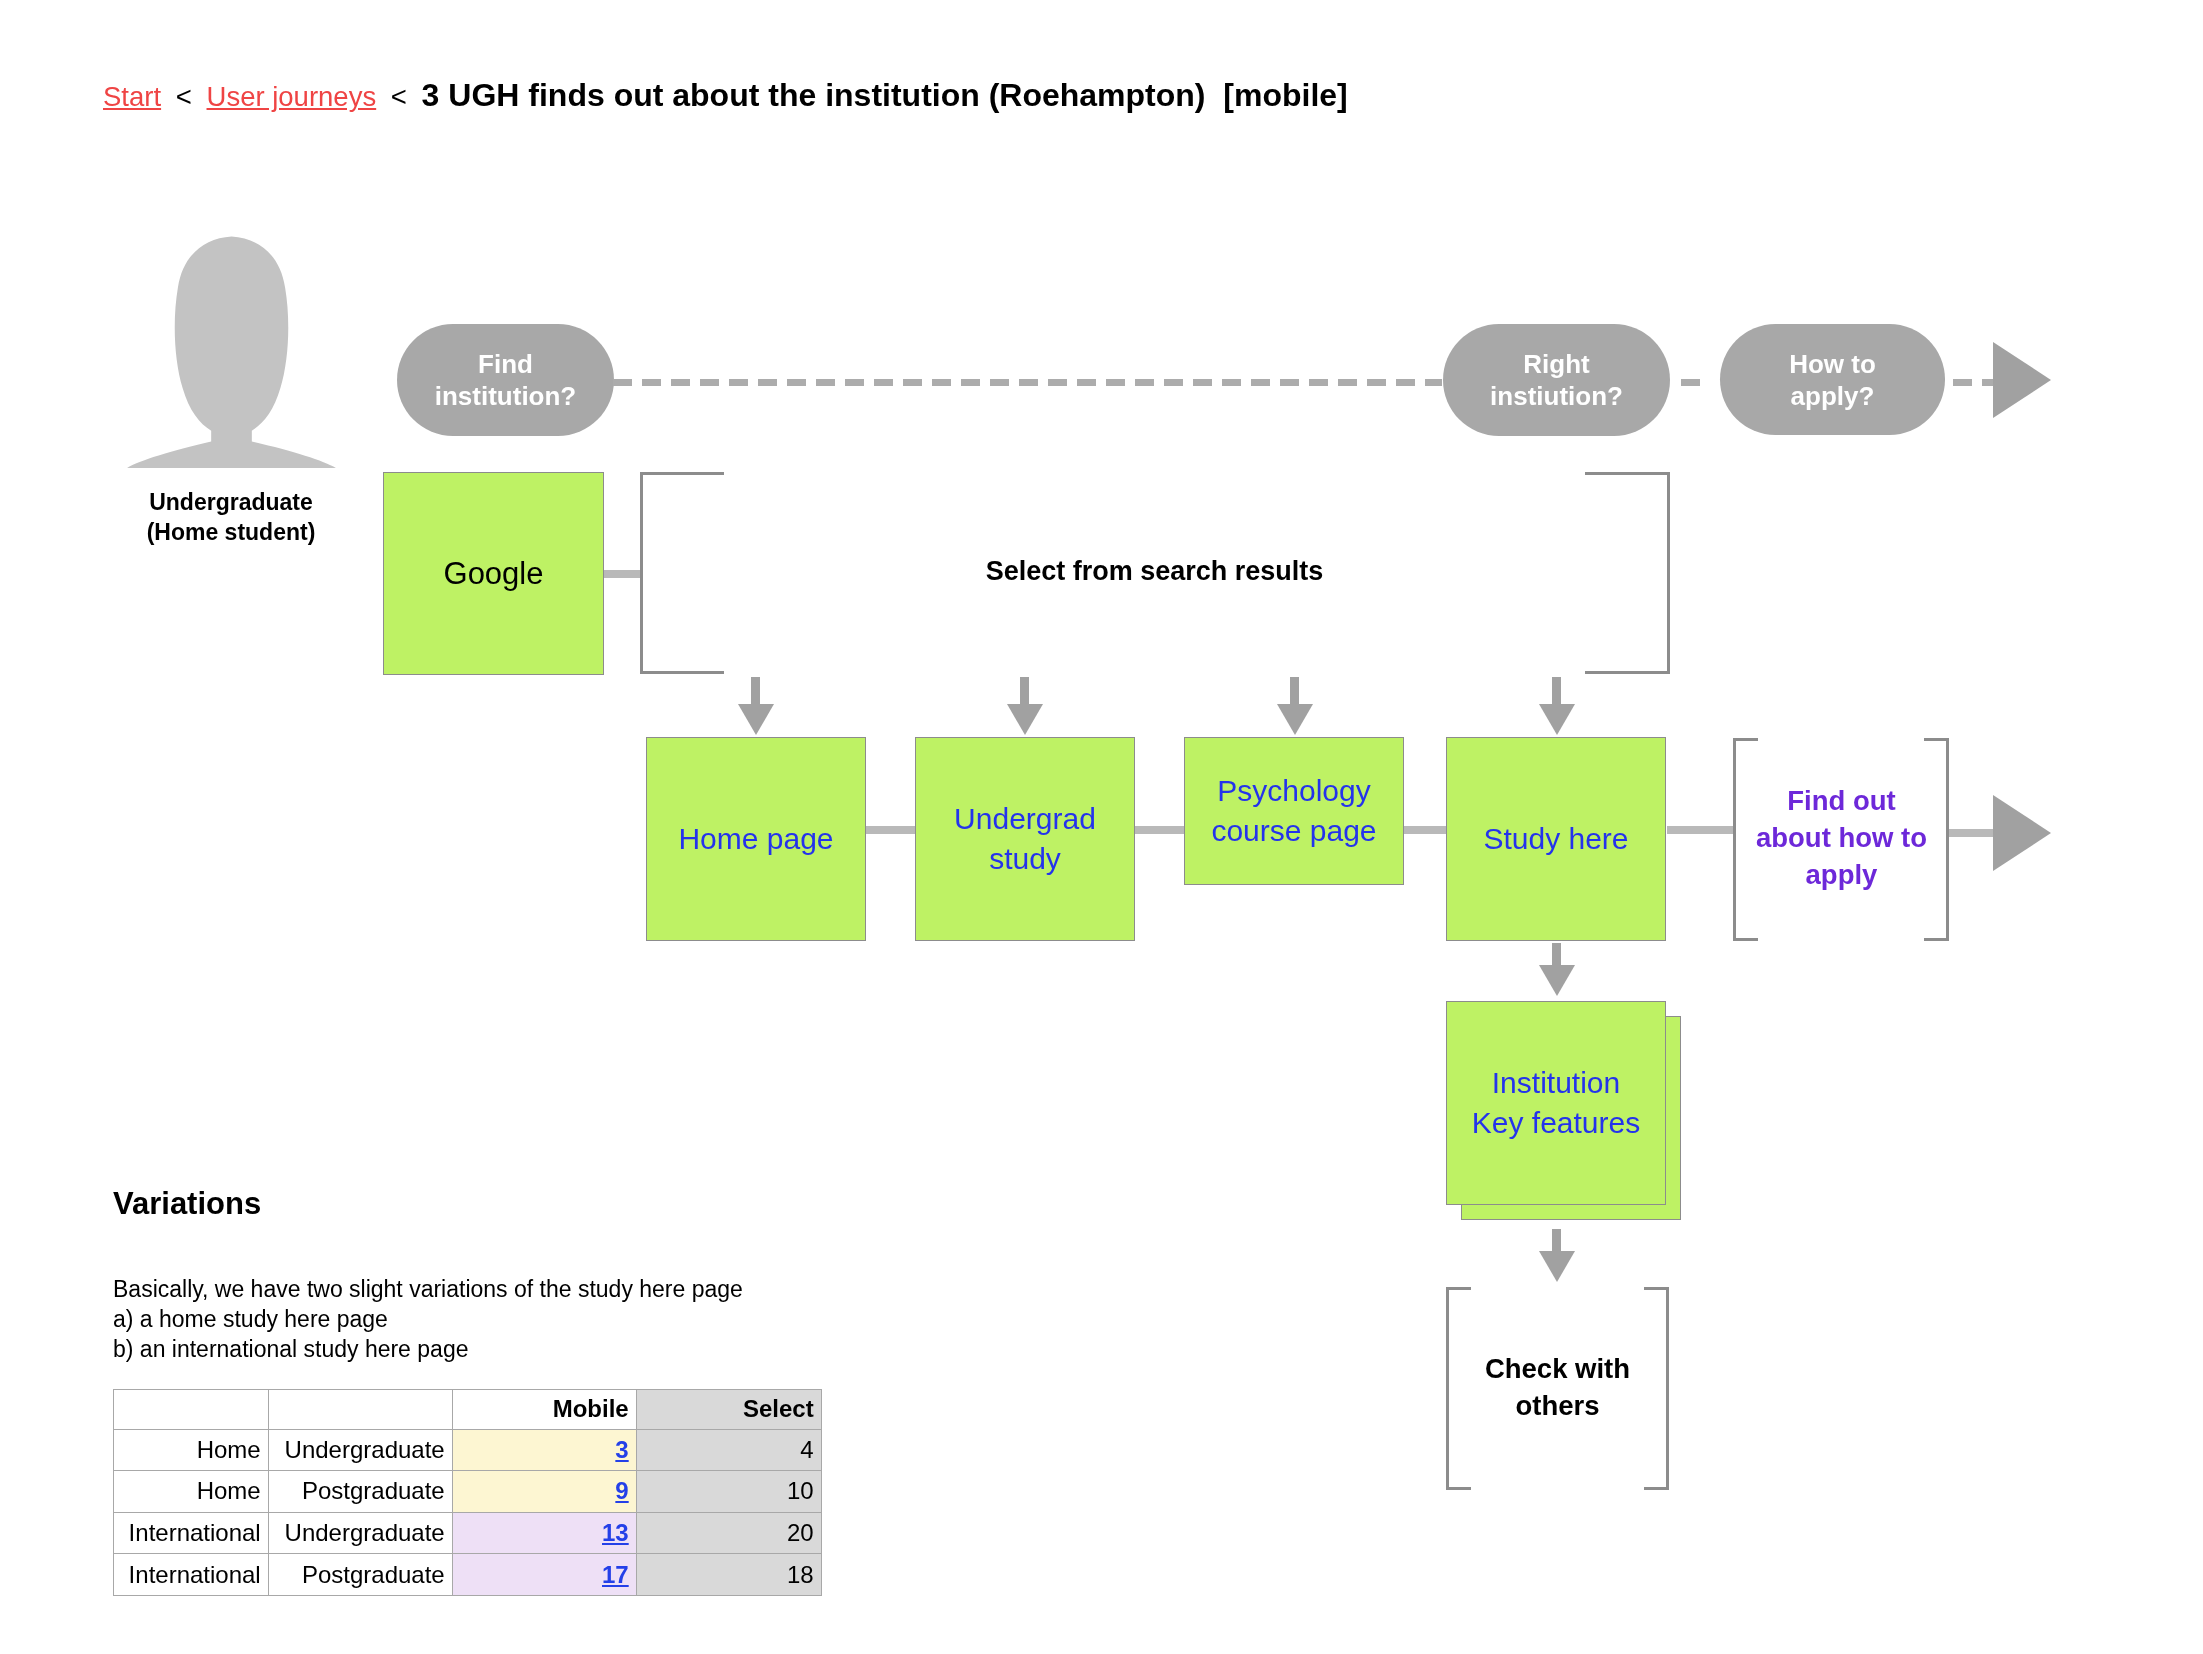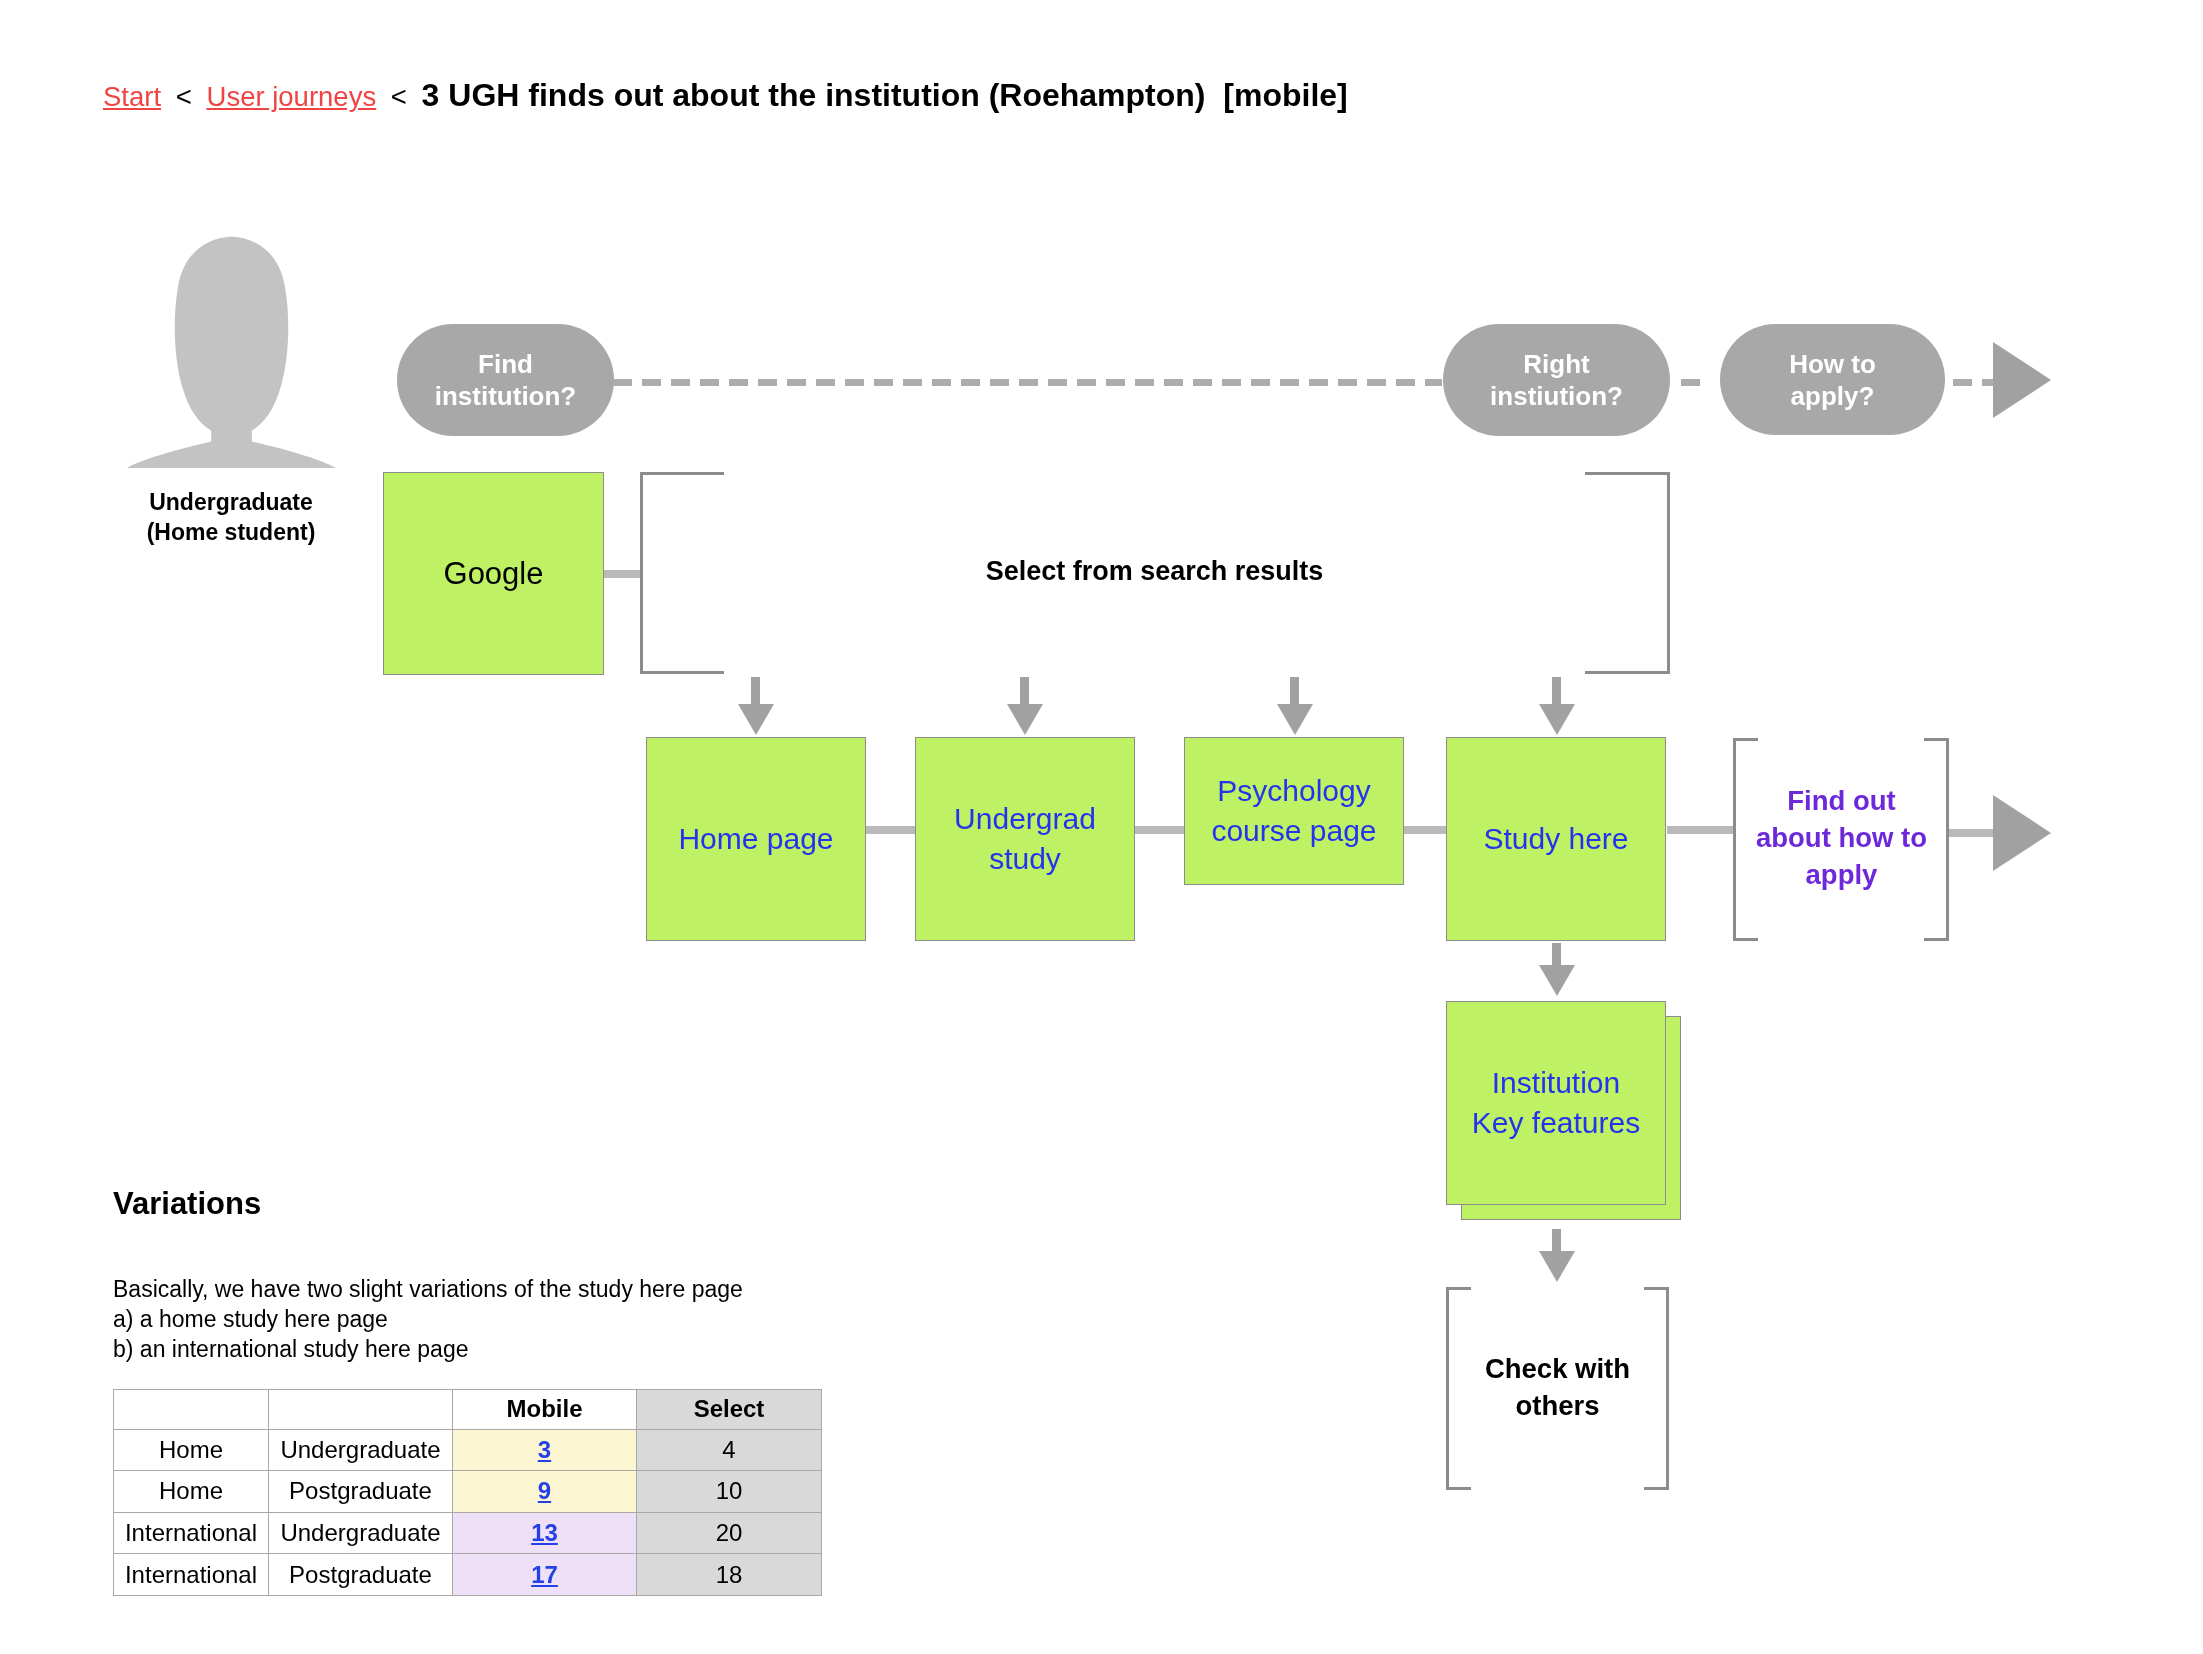--- a/index.html
+++ b/index.html
@@ -43,21 +43,21 @@
 
   .bracket-label{position:absolute;text-align:center;white-space:pre-line;font-weight:bold;font-size:27.5px;line-height:37px;}
   .bracket-label.blue{color:#6d28d9;}
 
   
   .variations-h{position:absolute;left:113px;top:1186px;font-size:31px;font-weight:bold;margin:0;}
   .variations-p{position:absolute;left:113px;top:1247px;font-size:23px;line-height:30px;white-space:pre-line;margin-top:27px;}
 
   
   .vtable{position:absolute;left:113px;top:1389px;border-collapse:collapse;table-layout:fixed;font-size:24px;}
-  .vtable td,.vtable th{border:1.8px solid #a8a8a8;padding:1.8px 7.3px;height:37px;text-align:center;
+  .vtable td,.vtable th{border:1.8px solid #a8a8a8;padding:1.8px 7.3px;height:37px;text-align:right;
                         vertical-align:middle;overflow:hidden;}
   .vtable th{font-weight:bold;height:35px;}
   .cell-desktop{background:#d9d9d9;}
   .cell-mob-home{background:#fdf6d2;}
   .cell-mob-intl{background:#eee0f6;}
   .num-link{color:#2440e8;font-weight:bold;text-decoration:underline;cursor:pointer;}
 </style>
 </head>
 <body>
 

